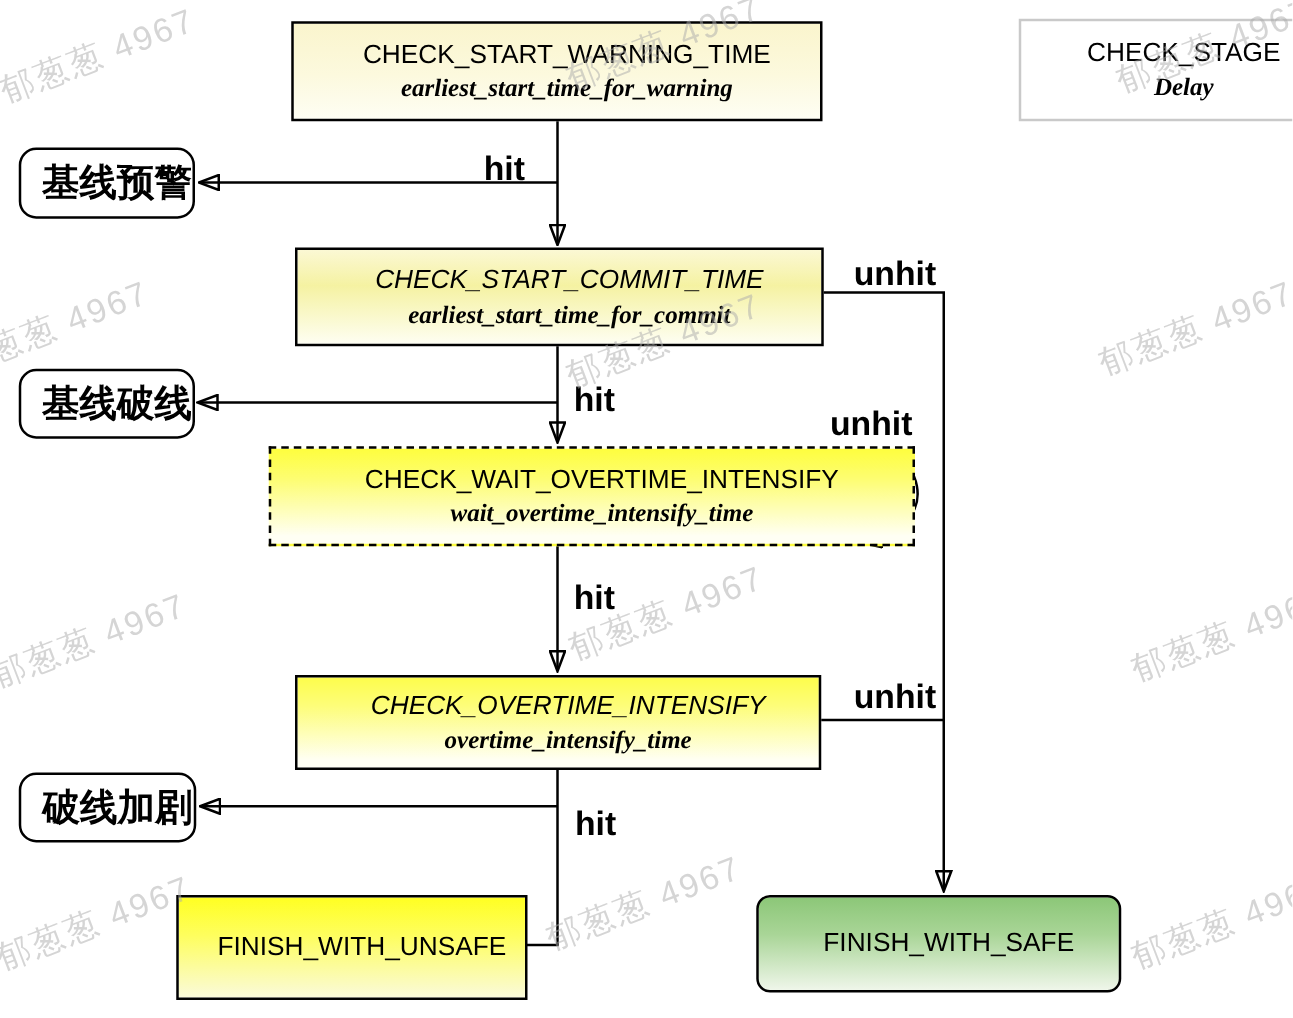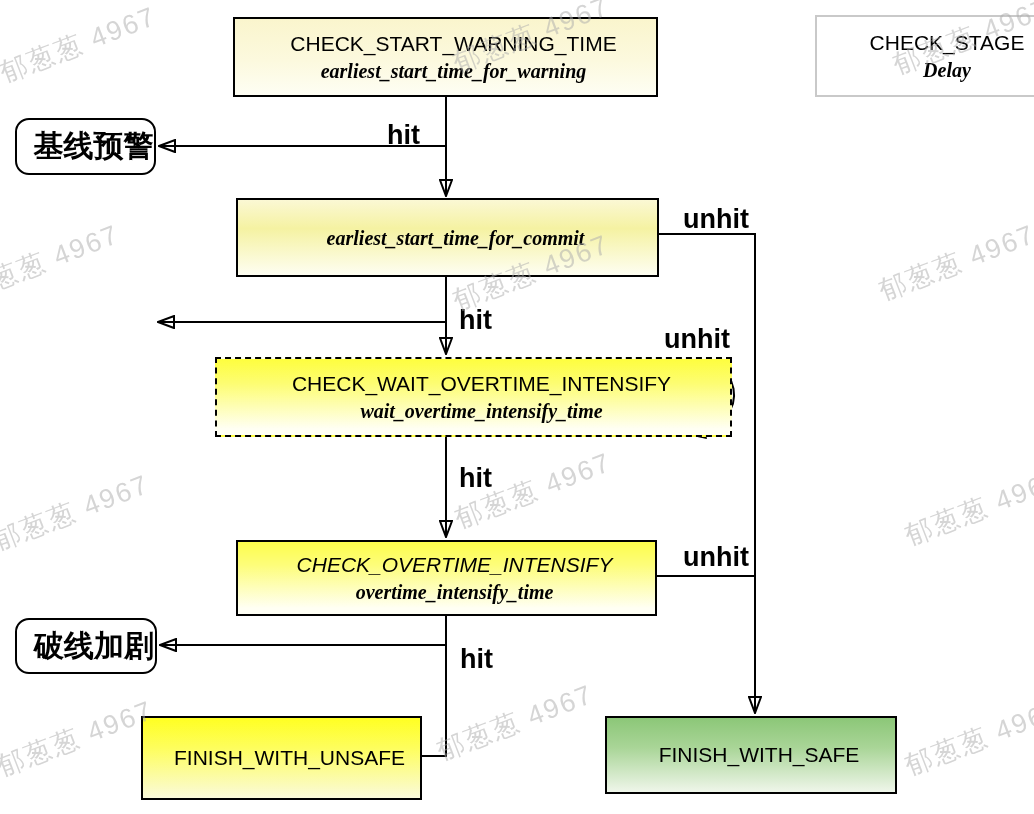--- a/index.html
+++ b/index.html
@@ -12,21 +12,21 @@
         border:2px solid #000;box-sizing:border-box;z-index:2;text-align:center;padding-left:16px;}
   .t1{font-size:21px;line-height:1.35;white-space:nowrap;}
   .t1.it{font-style:italic;}
   .t2{font-size:20px;font-weight:bold;font-style:italic;line-height:1.3;white-space:nowrap;font-family:Liberation Serif, serif;}
 
   .g-pale   {background:linear-gradient(180deg,#FAF5CD 0%,#FCF9DE 55%,#FEFEF4 100%);}
   .g-commit {background:linear-gradient(180deg,#FBF8D4 0%,#F5F2A2 38%,#FEFEF2 100%);}
   .g-bright {background:linear-gradient(180deg,#FEFE3E 0%,#FDFD72 32%,#FFFFF4 92%);}
   .g-over   {background:linear-gradient(180deg,#FDFD4C 0%,#FDFD7A 32%,#FFFFF4 92%);}
   .g-unsafe {background:linear-gradient(180deg,#FFFF22 0%,#FEFE5E 38%,#FAFADA 100%);}
-  .g-safe   {background:linear-gradient(180deg,#8CC778 0%,#A9D597 40%,#EFF6EA 100%);}
+  .g-safe   {background:linear-gradient(180deg,#8CC778 0%,#A9D597 40%,#EFF6EA 100%);border-radius:11px;}
 
   .dashed{border-style:dashed;}
   .rounded{border-radius:14px;border-width:2.5px;background:#fff;}
   .cn{font-size:30px;font-weight:bold;white-space:nowrap;}
   .legend{background:#fff;border:2px solid #C9C9C9;}
 
   .edge-label{position:absolute;font-size:27px;font-weight:bold;line-height:1;z-index:3;white-space:nowrap;}
 
   .watermark{position:absolute;width:190px;font-size:27px;letter-spacing:2px;color:#ACACAC;opacity:0.5;
              transform:rotate(-21deg);transform-origin:center;white-space:nowrap;z-index:6;pointer-events:none;}
@@ -62,23 +62,27 @@
   <div class="node g-pale" style="left:233px;top:17px;width:425px;height:80px;">
     <div class="t1">CHECK_START_WARNING_TIME</div>
     <div class="t2">earliest_start_time_for_warning</div>
   </div>
 
   <div class="node rounded" style="left:15px;top:118px;width:141px;height:57px;">
     <div class="cn">基线预警</div>
   </div>
 
   <div class="node g-commit" style="left:236px;top:198px;width:423px;height:79px;">
+    <div class="t1 it">CHECK_START_COMMIT_TIME</div>
     <div class="t2">earliest_start_time_for_commit</div>
   </div>
 
+  <div class="node rounded" style="left:15px;top:295px;width:141px;height:56px;">
+    <div class="cn">基线破线</div>
+  </div>
 
   <div class="node g-bright dashed" style="left:215px;top:357px;width:517px;height:80px;">
     <div class="t1">CHECK_WAIT_OVERTIME_INTENSIFY</div>
     <div class="t2">wait_overtime_intensify_time</div>
   </div>
 
   <div class="node rounded" style="left:15px;top:618px;width:142px;height:56px;">
     <div class="cn">破线加剧</div>
   </div>
 

